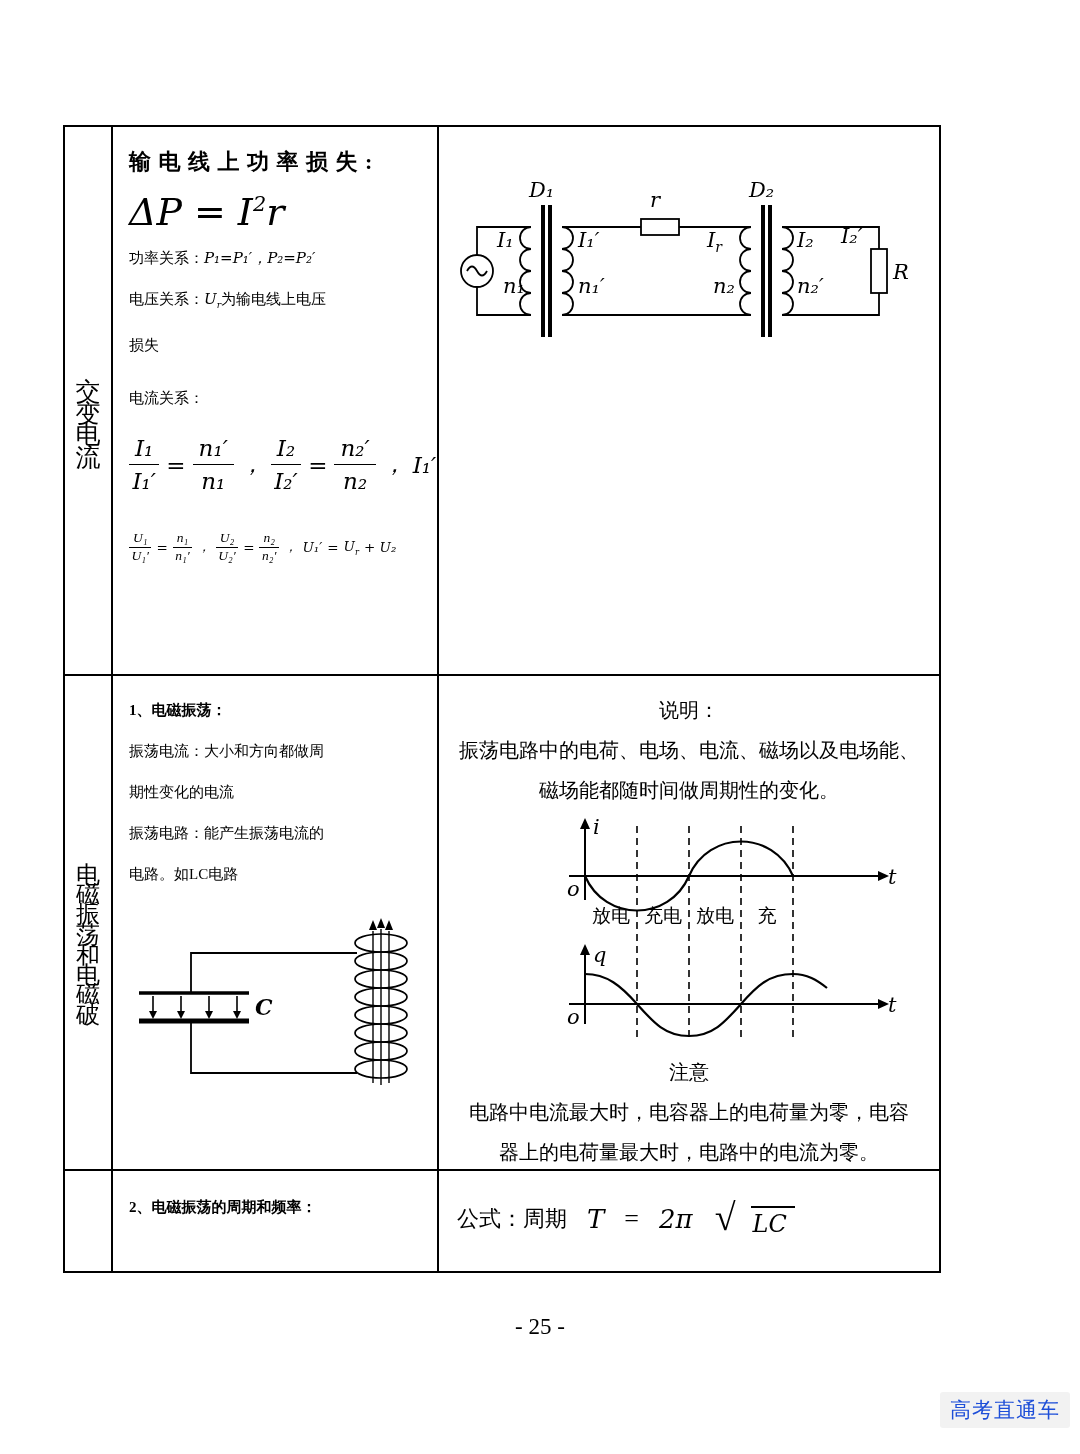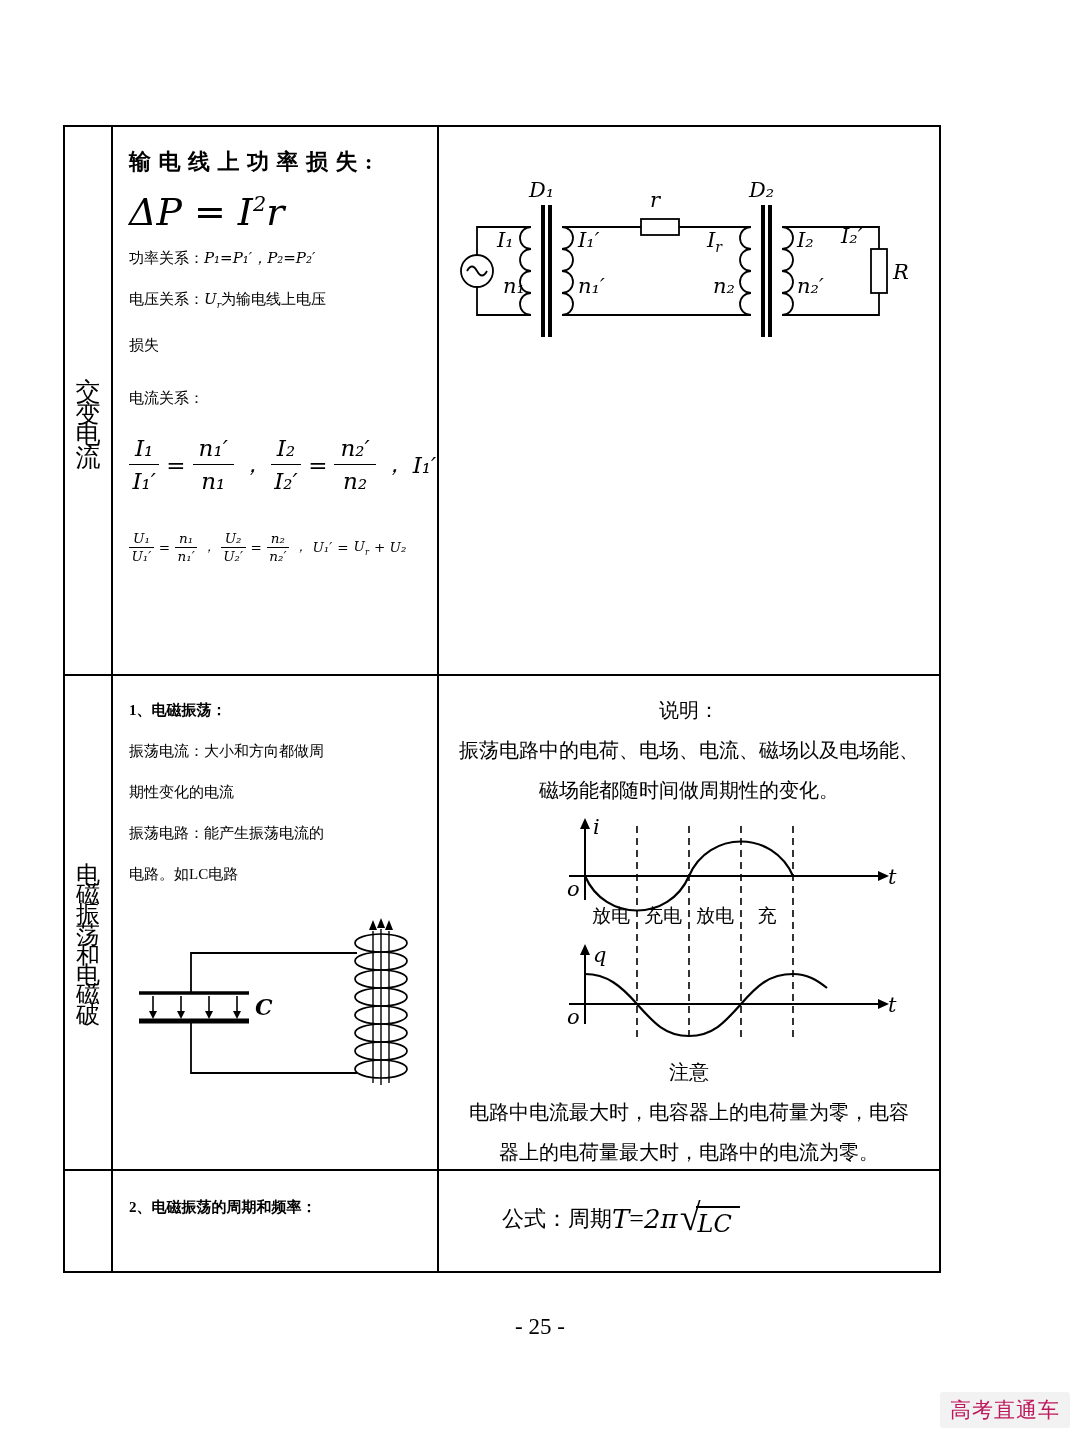--- a/index.html
+++ b/index.html
@@ -30,42 +30,42 @@
   sup{font-size:0.55em;}
 
   .dp-formula{display:flex;align-items:baseline;gap:12px;font-size:38px;margin:8px 0 4px;font-style:italic;font-family:"DejaVu Serif",serif;}
 
   .formula-big{display:flex;align-items:center;gap:7px;font-size:23px;font-style:italic;font-family:"DejaVu Serif",serif;margin-top:16px;}
   .formula-big .frac{display:inline-flex;flex-direction:column;align-items:center;}
   .formula-big .num{border-bottom:1.6px solid #000;padding:0 6px 3px;line-height:1.15;}
   .formula-big .den{padding-top:3px;line-height:1.15;}
 
   .formula-small{display:flex;align-items:center;gap:5px;font-size:13.5px;font-style:italic;font-family:"DejaVu Serif",serif;margin-top:36px;}
-  .formula-small .frac{display:inline-flex;flex-direction:column;align-items:center;}
+  .formula-small .frac{display:inline-flex;flex-direction:column;align-items:center;font-family:Liberation Serif, serif;}
   .formula-small .num{border-bottom:1px solid #000;padding:0 4px 1px;line-height:1.1;}
   .formula-small .den{padding-top:1px;line-height:1.1;}
 
   .circuit-svg{display:block;margin:52px 0 0 12px;}
   .cktlabel text{font-family:"DejaVu Serif",serif;font-style:italic;font-size:21px;fill:#000;}
 
   .lc-svg{display:block;margin:22px 0 0 2px;}
   .cap-c{font-family:"DejaVu Serif",serif;font-style:italic;font-size:22px;font-weight:700;fill:#000;}
 
   .graph-svg{display:block;margin:4px 0 0 100px;}
   .glabel{font-family:"DejaVu Serif",serif;font-style:italic;font-size:21px;fill:#000;}
   .gseg{font-size:19px;fill:#000;font-family:"Liberation Serif",serif;}
 
   .r3-heading{padding:16px 16px 0 16px;}
-  .r3-formula{display:flex;align-items:center;gap:0;padding:26px 0 0 18px;font-size:22px;margin-left:45px;}
+  .r3-formula{display:flex;align-items:center;gap:20px;padding:26px 0 0 18px;font-size:22px;}
   .r3-formula .sym{font-size:26px;}
   .sqrt-sign{font-size:38px;font-weight:400;position:relative;top:-2px;margin-left:2px;}
   .radicand{border-top:2px solid #000;font-style:italic;font-family:"DejaVu Serif",serif;font-size:24px;padding:2px 8px 0 2px;margin-left:-5px;position:relative;top:3px;}
 
   .pageno{position:absolute;top:1314px;left:0;width:1080px;text-align:center;font-size:23px;}
-  .watermark{position:absolute;right:10px;bottom:26px;font-family:"Liberation Sans",sans-serif;font-size:21px;color:#be185d;background:#f2f2f2;padding:4px 10px;border-radius:3px;letter-spacing:1px;}
+  .watermark{position:absolute;right:10px;bottom:26px;font-family:"Liberation Sans",sans-serif;font-size:21px;color:#1d4ed8;background:#f2f2f2;padding:4px 10px;border-radius:3px;letter-spacing:1px;}
 </style>
 </head>
 <body>
 
 <div class="page">
 
   <div class="doc-table">
 
     <div class="trow r1">
 

